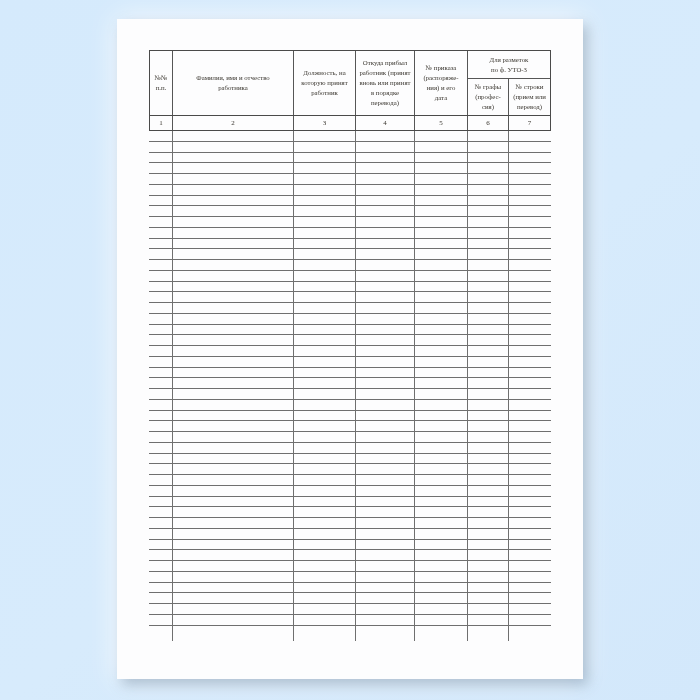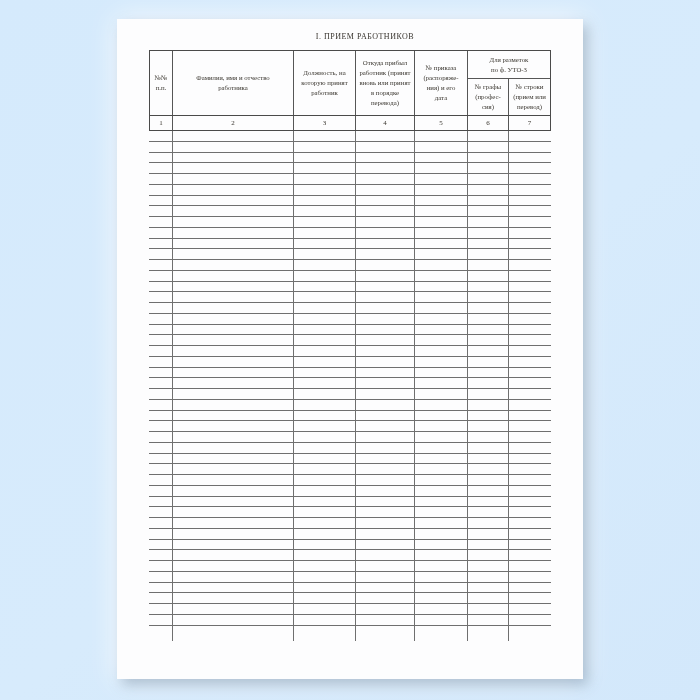--- a/index.html
+++ b/index.html
@@ -67,21 +67,20 @@
   }
   .v1{left:23px;} .v2{left:144px;} .v3{left:206px;}
   .v4{left:265px;} .v5{left:318px;} .v6{left:359px;}
 </style>
 </head>
 <body>
 
 <div class="scene">
   <div class="page">
 
-    <div class="doc-title">I. ПРИЕМ РАБОТНИКОВ</div>
 
     <div class="form-table">
 
       <div class="thead">
         <div class="hcell c1">
           <span>№№
 п.п.</span>
         </div>
         <div class="hcell c2">
           <span>Фамилия, имя и отчество

